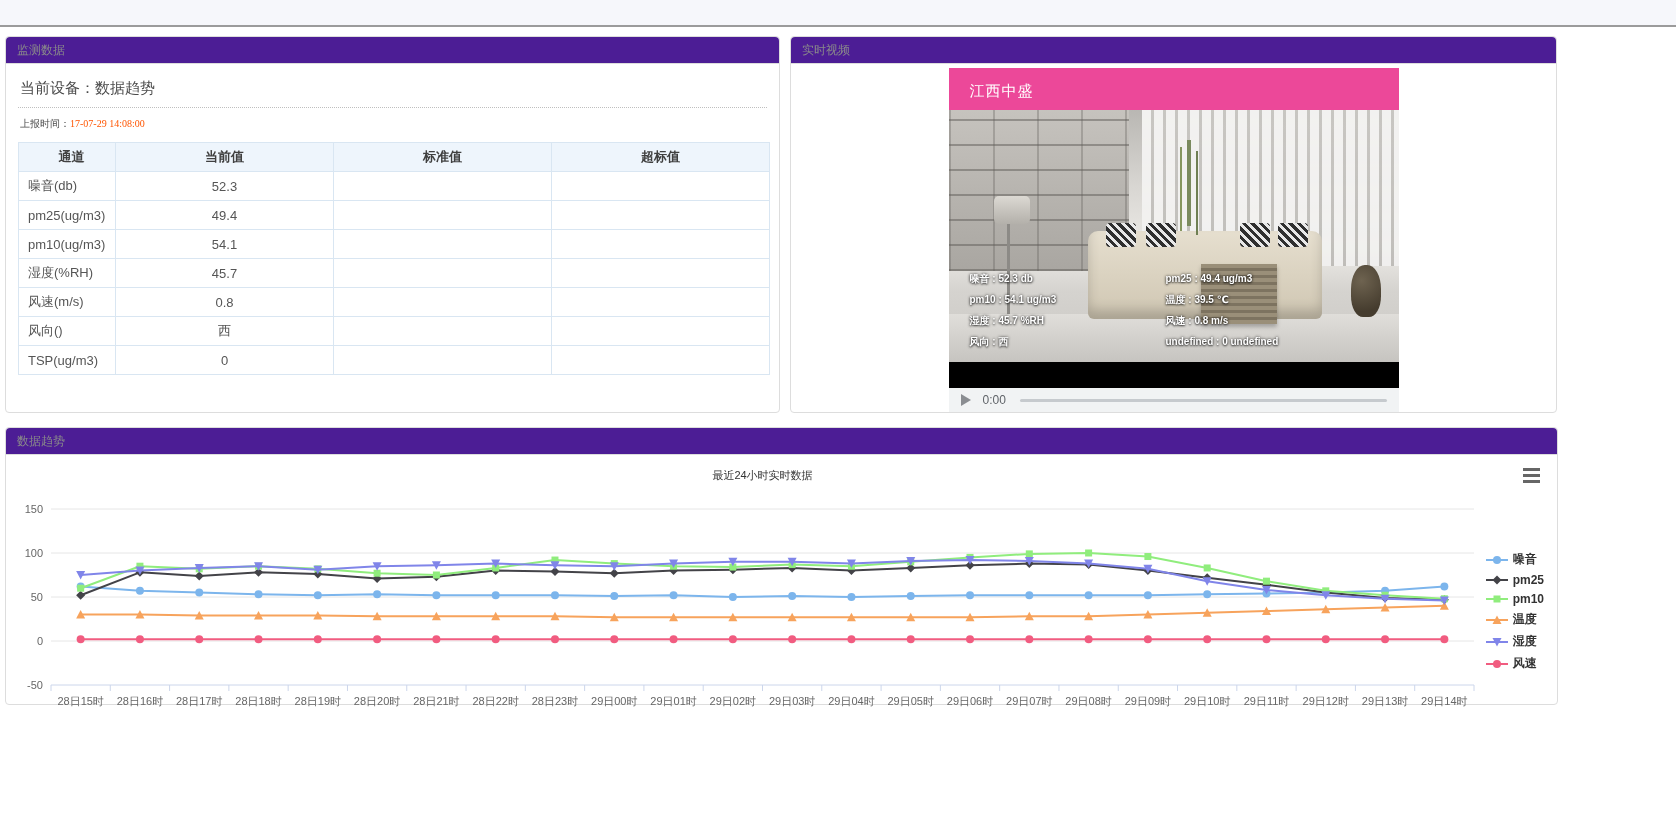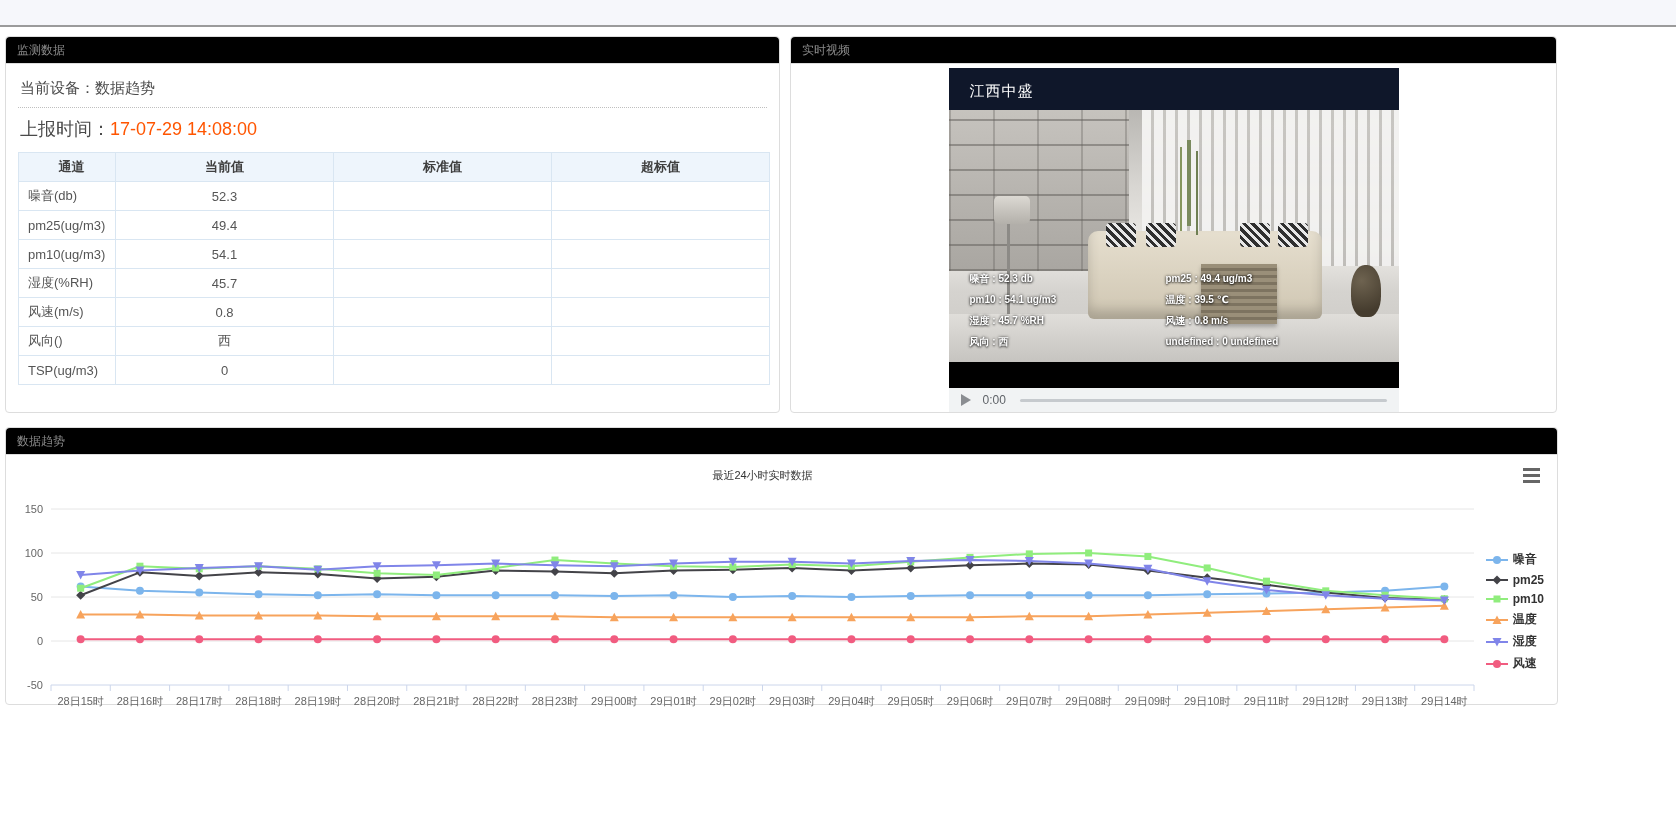--- a/index.html
+++ b/index.html
@@ -5,43 +5,43 @@
   * { margin:0; padding:0; box-sizing:border-box; }
   html,body { width:1676px; height:830px; background:#fff; font-family:"Liberation Sans","DejaVu Sans",sans-serif; overflow:hidden; }
 
   .top-bar { height:27px; background:#f6f7fb; border-bottom:2px solid #9b9b9b; }
 
   .content { padding:9px 0 0 5px; width:1558px; }
   .top-row { display:flex; gap:10px; }
 
   .panel { background:#fff; border:1px solid #ddd; border-radius:4px; }
   .panel-header { height:27px; line-height:26px; padding:0 11px; font-size:12px; color:#8a8a8a;
-                  background:#000000; border-bottom:1px solid #ddd; border-radius:4px 4px 0 0; }
+                  background:#4c1d95; border-bottom:1px solid #ddd; border-radius:4px 4px 0 0; }
   .panel-body { position:relative; }
 
   
   .monitor-panel { width:775px; height:377px; }
   .monitor-panel .panel-body { padding:8px 12px; }
   .device-line { font-size:15px; color:#4a4a4a; padding:7px 0 9px 2px; border-bottom:1px dotted #bfbfbf; }
-  .time-line { font-size:18px; color:#4a4a4a; padding:9px 0 9px 2px; }
+  .time-line { font-size:10px; color:#4a4a4a; padding:9px 0 9px 2px;font-family:Liberation Serif, serif; }
   .time-line .time-value { color:#ff5500; }
 
   table.data-table { border-collapse:collapse; width:751px; margin-top:2px; table-layout:fixed; }
   .data-table th, .data-table td { border:1px solid #d9e6f2; height:29px; font-size:13px; }
   .data-table th { background:#eef5fc; color:#404040; font-weight:bold; }
   .data-table th:first-child { text-align:center; padding-left:9px; }
   .data-table td { color:#555; text-align:center; }
   .data-table td:first-child { text-align:left; padding-left:9px; }
   .col-ch { width:97px; } .col-cur { width:218px; } .col-std { width:218px; } .col-exc { width:218px; }
 
   
   .video-panel { width:767px; height:377px; }
   .video-panel .panel-body { height:349px; }
   .video-box { width:450px; margin:4px auto 0 auto; }
-  .video-title-bar { height:42px; background:#0f172a; color:#fff; font-size:15px; line-height:46px; padding-left:21px; letter-spacing:1px; }
+  .video-title-bar { height:42px; background:#ec4899; color:#fff; font-size:15px; line-height:46px; padding-left:21px; letter-spacing:1px; }
   .video-photo { position:relative; height:252px; overflow:hidden;
        background:linear-gradient(180deg,#b9b7b3 0%,#d8d6d2 30%,#eceae6 55%,#d5d3cf 72%,#c9c7c3 100%); }
   .stone-wall { position:absolute; left:0; top:0; width:40%; height:64%;
        background:repeating-linear-gradient(0deg, rgba(95,92,88,.5) 0 2px, rgba(0,0,0,0) 2px 25px),
                   repeating-linear-gradient(90deg, rgba(95,92,88,.32) 0 2px, rgba(0,0,0,0) 2px 44px),
                   linear-gradient(180deg,#c6c3be,#a9a6a1); }
   .window-blinds { position:absolute; right:0; top:0; width:57%; height:62%; opacity:.9;
        background:repeating-linear-gradient(90deg, rgba(255,255,255,.7) 0 9px, rgba(150,148,144,.38) 9px 12px),
                   linear-gradient(180deg,#eae8e4,#d2d0cc); }
   .floor { position:absolute; bottom:0; width:100%; height:19%; background:linear-gradient(180deg,#e0deda,#c6c4c0); }

